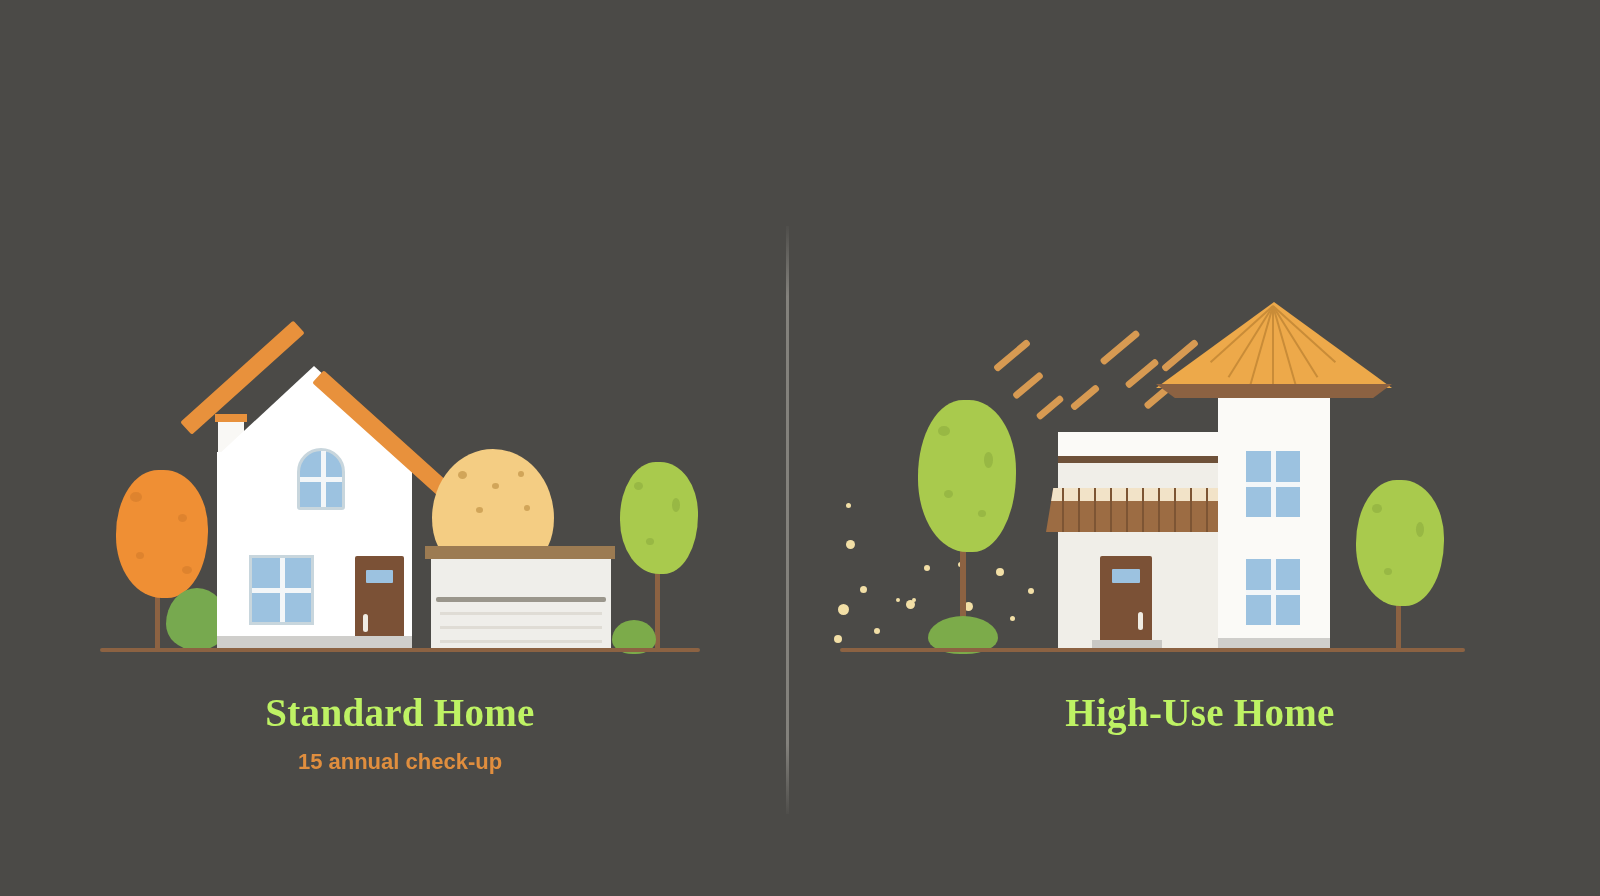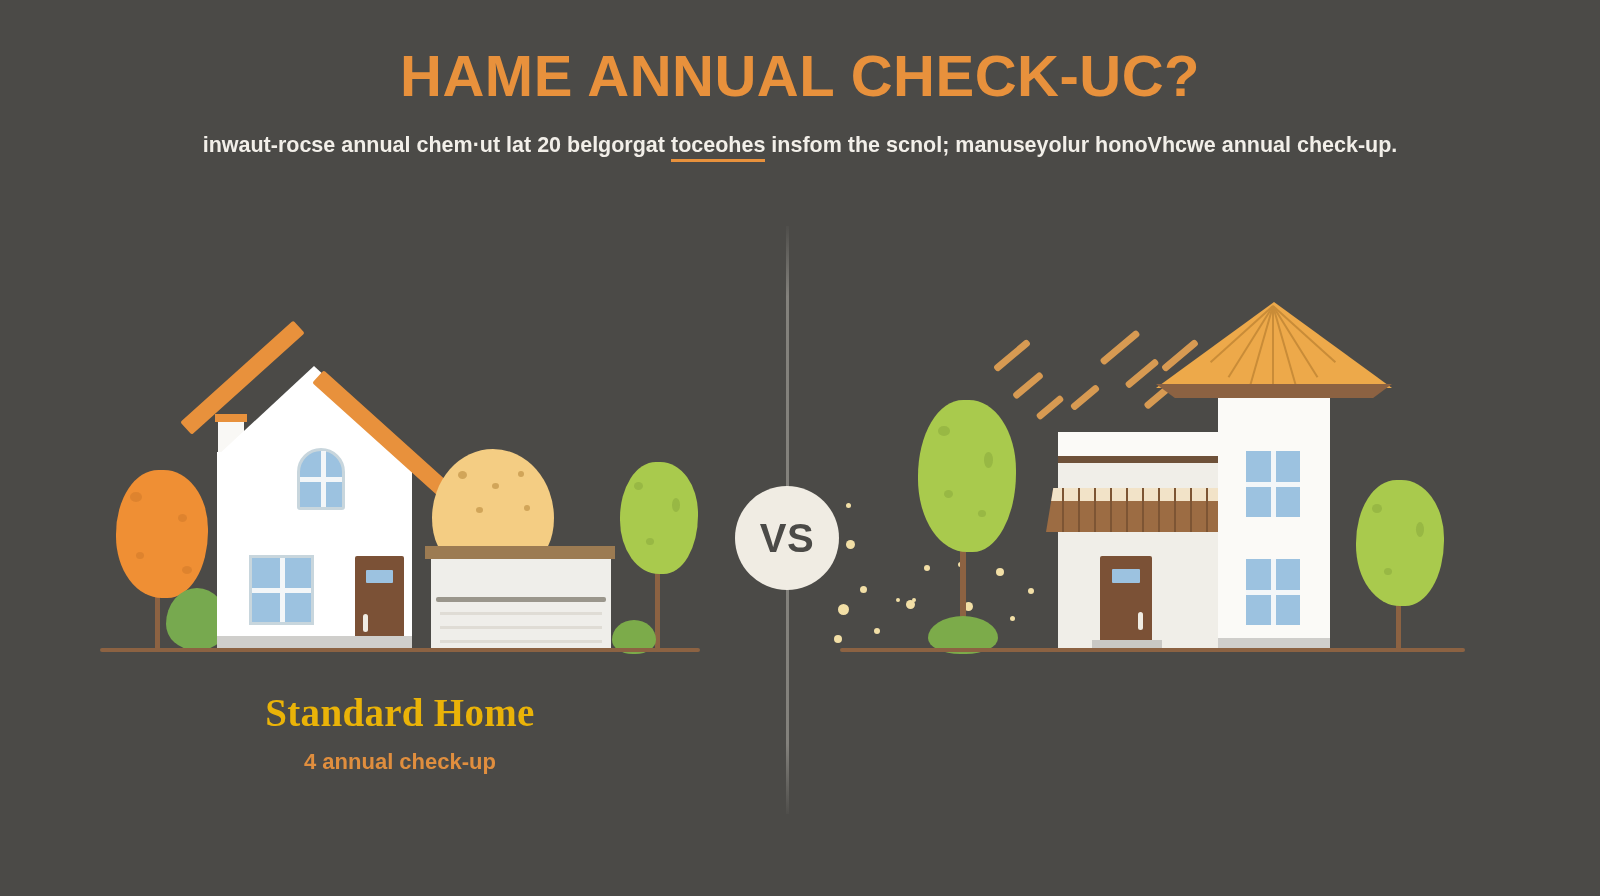--- a/index.html
+++ b/index.html
@@ -110,21 +110,21 @@
     border-radius: 2px;
   }
   .ground-left  { left: 100px; top: 648px; width: 600px; }
   .ground-right { left: 40px;  top: 648px; width: 625px; }
 
   
   .label-group { position: absolute; top: 690px; width: 800px; text-align: center; }
   .label-title {
     font-size: 39px;
     font-weight: 700;
-    color: #eab308;
+    color: #bef264;
     font-family: "Liberation Serif", serif;
     letter-spacing: 0.3px;
   }
   .label-sub {
     margin-top: 14px;
     font-size: 22px;
     font-weight: 600;
     color: #e08e3e;
     font-family: "Liberation Sans", sans-serif;
   }
@@ -157,31 +157,26 @@
   .dot  { position: absolute; border-radius: 50%; background: #f2dfa6; }
 
   
   .garage-line { position: absolute; background: #dfdcd5; height: 3px; }
 </style>
 </head>
 <body>
 
 <div class="canvas">
 
-  <div class="headline">HAME ANNUAL CHECK-UC?</div>
 
   <div class="subtitle-block">
-    <span class="subtitle-line"><span>inwaut-rocse annual chem·ut lat 20 belgorgat </span><span class="hl-underline">toceohes</span><span> insfom the scnol; manuseyolur honoVhcwe annual check-up.</span></span>
   </div>
 
   <div class="divider"></div>
 
-  <div class="vs-badge">
-    <span>VS</span>
-  </div>
 
   <div class="panel panel-left">
     <div class="scene">
 
       <div class="abs tree-trunk" style="left:155px; top:480px; width:5px; height:170px;"></div>
       <div class="abs tree-trunk" style="left:136px; top:498px; width:22px; height:4px; transform:rotate(38deg);"></div>
       <div class="abs tree-trunk" style="left:158px; top:520px; width:20px; height:4px; transform:rotate(-36deg);"></div>
       <div class="abs tree-trunk" style="left:136px; top:545px; width:22px; height:4px; transform:rotate(34deg);"></div>
       <div class="abs tree-crown" style="left:116px; top:470px; width:92px; height:128px; background:#ef8f34; overflow:hidden;">
         <span class="leaf-spot" style="left:14px; top:22px; width:12px; height:10px; background:#c97527;"></span>
@@ -249,21 +244,21 @@
         <span class="leaf-spot" style="left:52px; top:36px; width:8px; height:14px; background:#83a239;"></span>
         <span class="leaf-spot" style="left:26px; top:76px; width:8px; height:7px; background:#83a239;"></span>
       </div>
       <div class="abs bush" style="left:612px; top:620px; width:44px; height:34px; background:#7cab4a;"></div>
 
       <div class="ground ground-left"></div>
     </div>
 
     <div class="label-group">
       <div class="label-title">Standard Home</div>
-      <div class="label-sub">4 annual check-up</div>
+      <div class="label-sub">15 annual check-up</div>
     </div>
   </div>
 
   <div class="panel panel-right">
     <div class="scene">
 
       <div class="dash" style="left:190px; top:352px; width:44px; height:7px; transform:rotate(-40deg);"></div>
       <div class="dash" style="left:210px; top:382px; width:36px; height:7px; transform:rotate(-40deg);"></div>
       <div class="dash" style="left:234px; top:404px; width:32px; height:7px; transform:rotate(-40deg);"></div>
       <div class="dash" style="left:268px; top:394px; width:34px; height:7px; transform:rotate(-40deg);"></div>
@@ -360,16 +355,17 @@
       <div class="abs tree-crown" style="left:556px; top:480px; width:88px; height:126px; background:#a9ca4d; overflow:hidden;">
         <span class="leaf-spot" style="left:16px; top:24px; width:10px; height:9px; background:#83a239;"></span>
         <span class="leaf-spot" style="left:60px; top:42px; width:8px; height:15px; background:#83a239;"></span>
         <span class="leaf-spot" style="left:28px; top:88px; width:8px; height:7px; background:#83a239;"></span>
       </div>
 
       <div class="ground ground-right"></div>
     </div>
 
     <div class="label-group">
+      <div class="label-title">High-Use Home</div>
     </div>
   </div>
 
 </div>
 
 </body></html>

